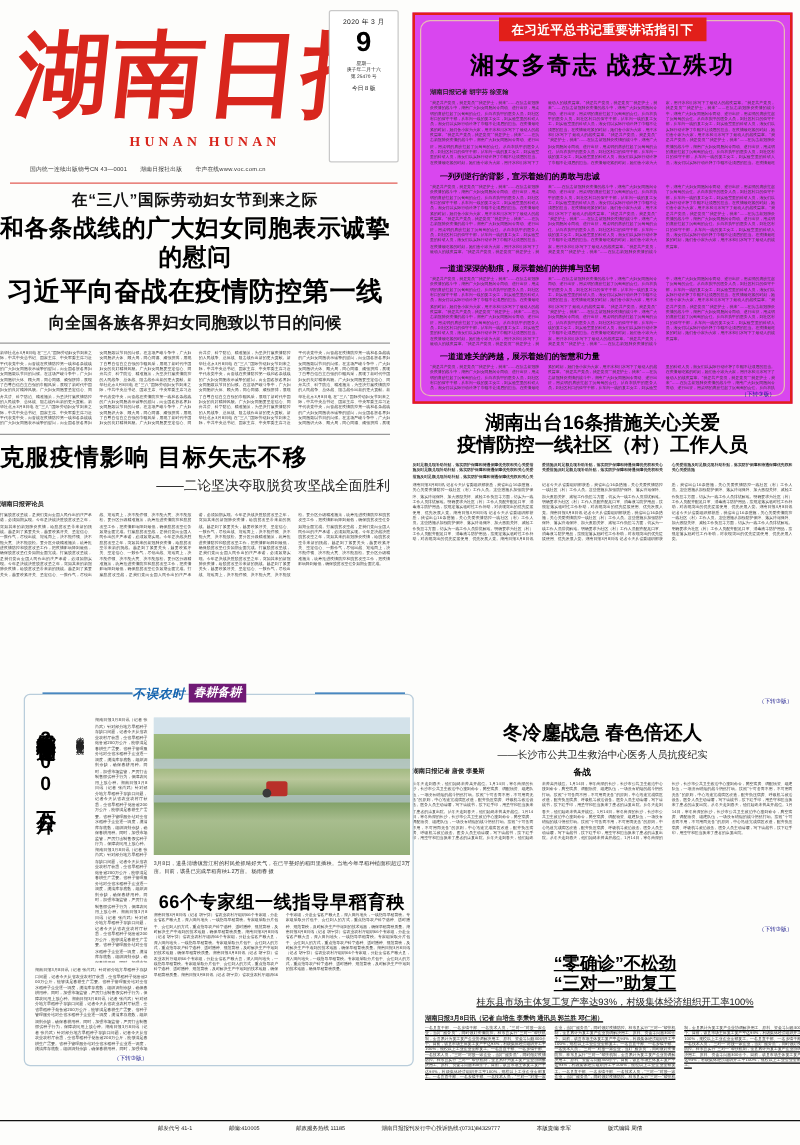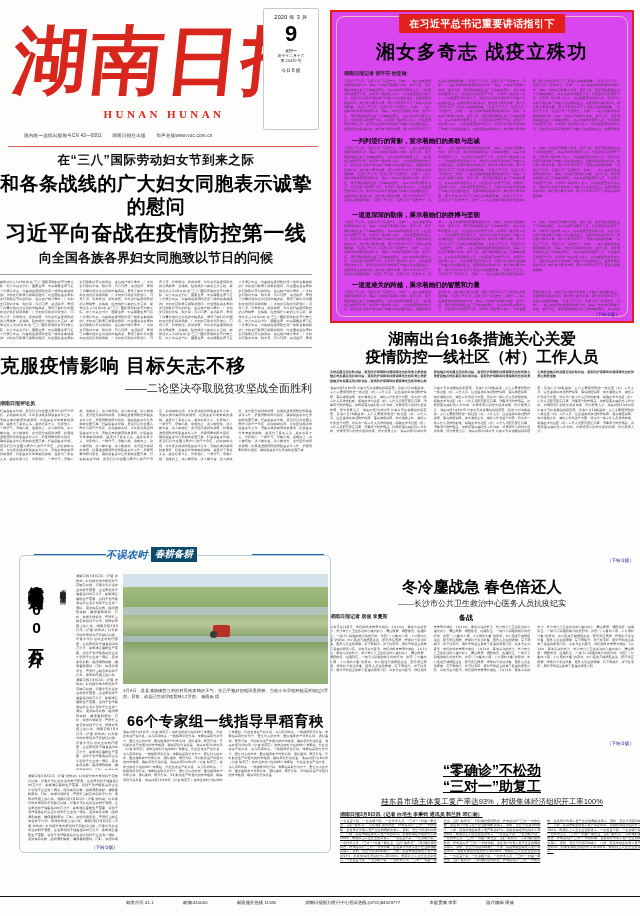--- a/index.html
+++ b/index.html
@@ -101,21 +101,21 @@
   .centsub{text-align:center;font-size:7px;font-weight:700;margin:2px 0;}
 
   
   #bl{position:absolute;left:8px;top:555px;width:312px;height:298px;
       border:1px solid #b9cddb;border-radius:5px;box-sizing:border-box;padding:6px;margin-left:11px;}
   #bl-banner{
     position:absolute;left:86px;top:-9px;height:15px;z-index:4;
     display:flex;align-items:center;
   }
   #bl-banner .t1{color:#1565b0;font-weight:700;font-size:10px;font-style:italic;letter-spacing:.5px;}
-  #bl-banner .t2{background:#0c4a6e;color:#fff;font-weight:700;font-size:9.5px;padding:1px 4px;margin-left:3px;font-style:italic;}
+  #bl-banner .t2{background:#701a75;color:#fff;font-weight:700;font-size:9.5px;padding:1px 4px;margin-left:3px;font-style:italic;}
   #bl-rule-l{position:absolute;left:14px;top:-2px;width:72px;height:1.2px;background:#1565b0;}
   #bl-rule-r{position:absolute;left:232px;top:-2px;width:72px;height:1.2px;background:#1565b0;}
   .vhead{
     writing-mode:vertical-rl;text-orientation:upright;
     font-size:15.5px;font-weight:700;letter-spacing:1px;line-height:17px;color:#000;
     height:186px;
   }
   .vsub{
     writing-mode:vertical-rl;text-orientation:upright;
     font-size:6.5px;color:#222;height:150px;letter-spacing:.5px;

